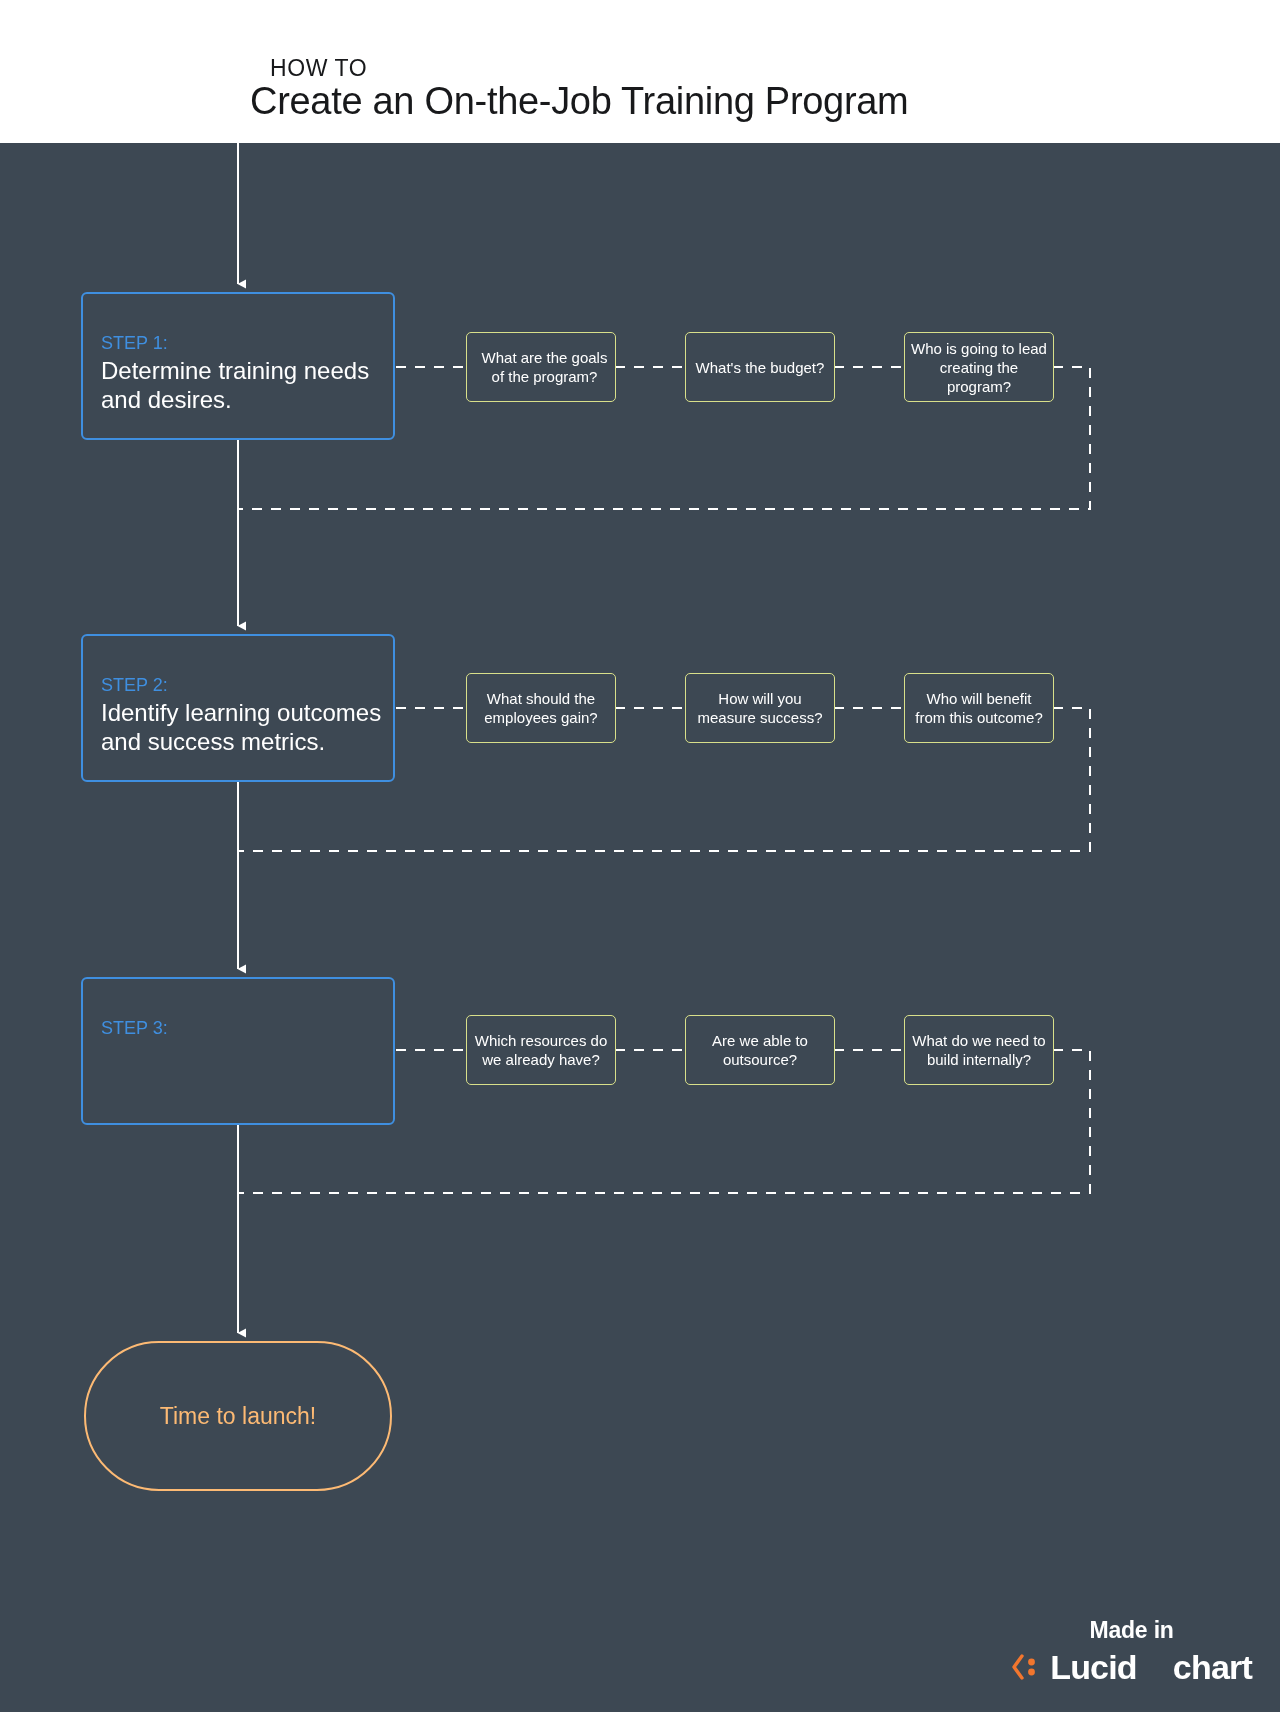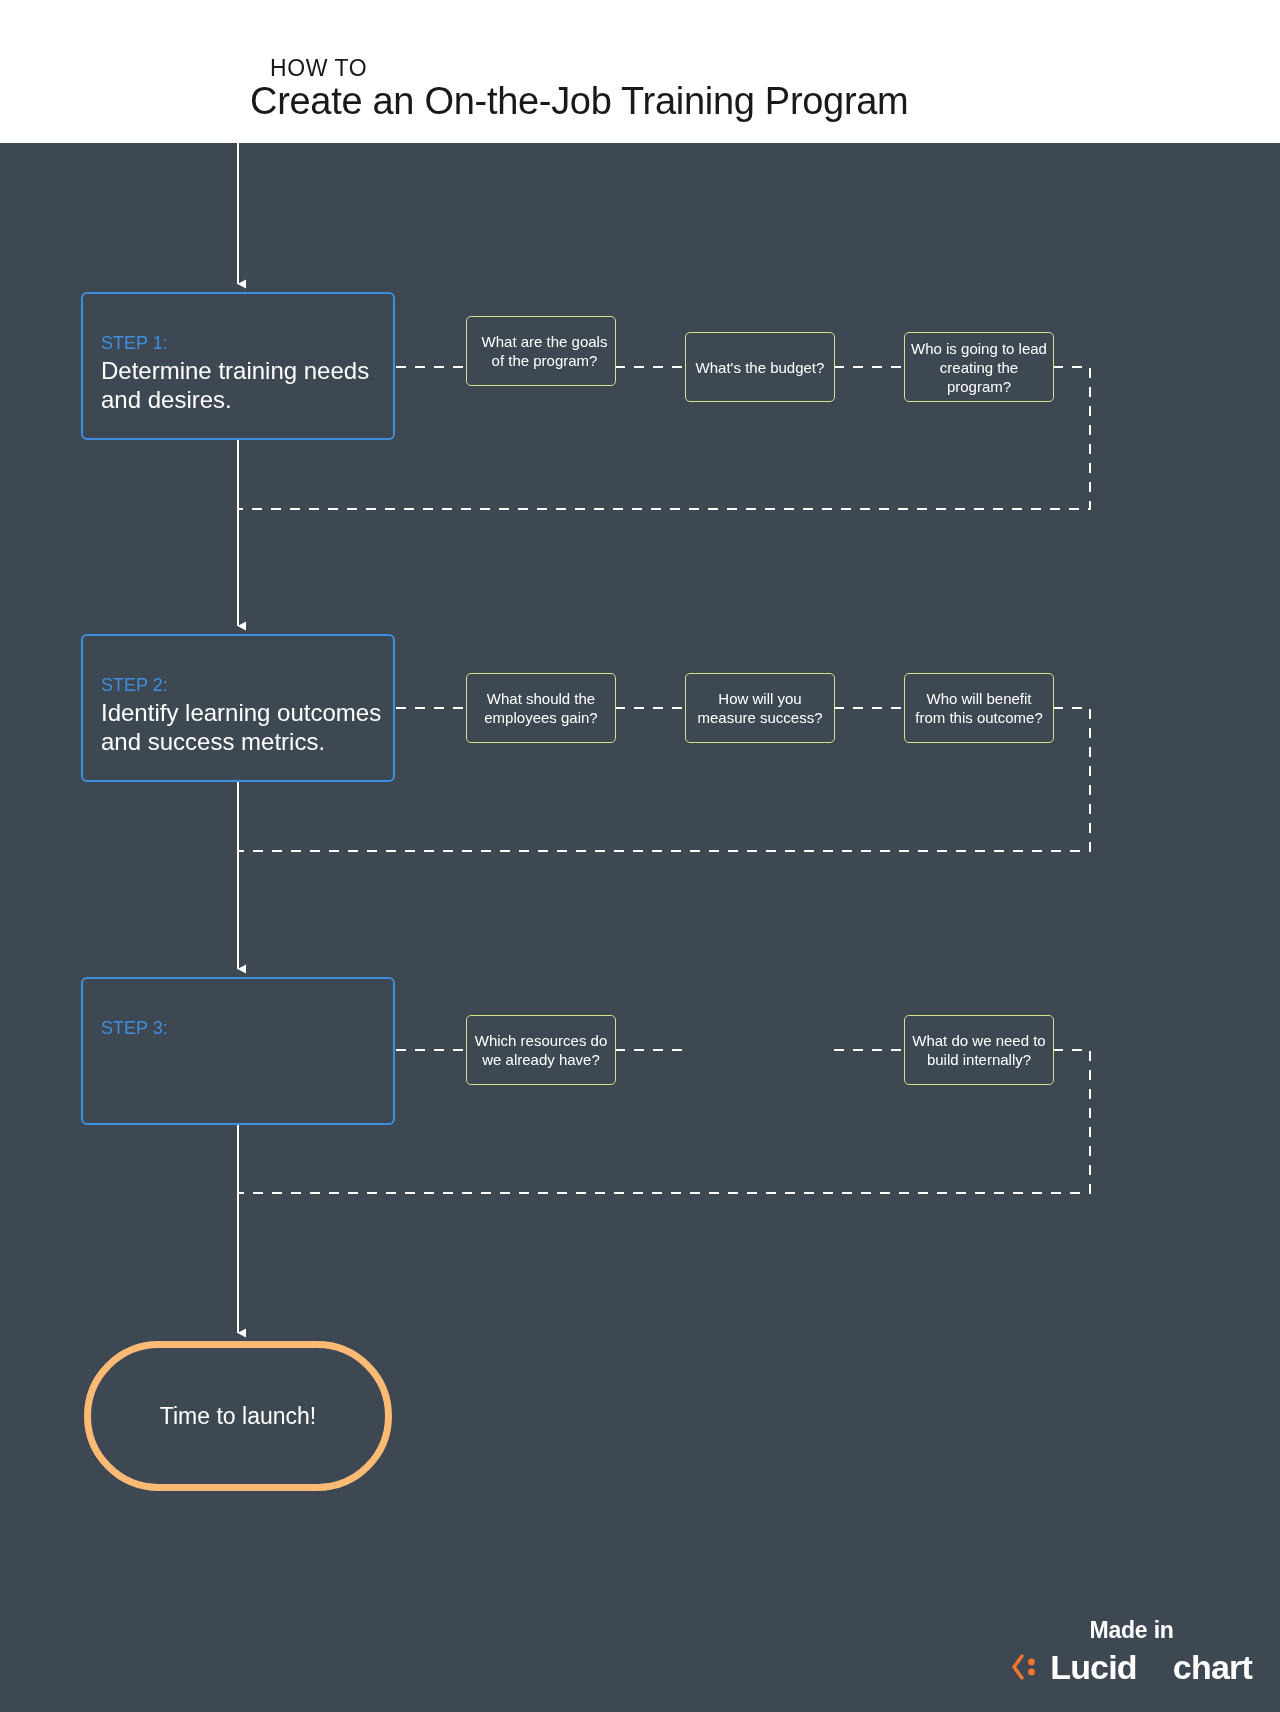--- a/index.html
+++ b/index.html
@@ -87,26 +87,26 @@
     font-size: 15px;
     line-height: 19px;
     padding: 0 6px;
   }
 
   
   .terminator {
     position: absolute;
     left: 84px; top: 1341px;
     width: 308px; height: 150px;
-    border: 7px solid #fdba74;
+    border: 2px solid #fdba74;
     border-radius: 76px;
     display: flex;
     align-items: center;
     justify-content: center;
-    color: #ffffff;
+    color: #fdba74;
     font-size: 23px;
   }
 
   
   #wires {
     position: absolute;
     left: 0; top: 0;
     width: 1280px; height: 1712px;
     pointer-events: none;
   }
@@ -178,21 +178,21 @@
     <line x1="396" y1="1050" x2="466" y2="1050" stroke="#ffffff" stroke-width="2" stroke-dasharray="10,9"></line>
     <line x1="615" y1="1050" x2="685" y2="1050" stroke="#ffffff" stroke-width="2" stroke-dasharray="10,9"></line>
     <line x1="834" y1="1050" x2="904" y2="1050" stroke="#ffffff" stroke-width="2" stroke-dasharray="10,9"></line>
     <path d="M1053,1050 L1090,1050 L1090,1193 L239,1193" fill="none" stroke="#ffffff" stroke-width="2" stroke-dasharray="10,9"></path>
   </svg>
 
   <div class="step-box" id="step1">
     <div class="step-label">STEP 1:</div>
     <div class="step-text">Determine training needs and desires.</div>
   </div>
-  <div class="q-box" style="left:466px; top:316px;padding-left:13px;">
+  <div class="q-box" style="left:466px; top:332px;padding-left:13px;">
     <span>What are the goals of the program?</span>
   </div>
   <div class="q-box" style="left:685px; top:332px;">
     <span>What's the budget?</span>
   </div>
   <div class="q-box" style="left:904px; top:332px;">
     <span>Who is going to lead creating the program?</span>
   </div>
 
   <div class="step-box" id="step2">
@@ -207,20 +207,23 @@
   </div>
   <div class="q-box" style="left:904px; top:673px;">
     <span>Who will benefit from this outcome?</span>
   </div>
 
   <div class="step-box" id="step3">
     <div class="step-label">STEP 3:</div>
   </div>
   <div class="q-box" style="left:466px; top:1015px;">
     <span>Which resources do we already have?</span>
+  </div>
+  <div class="q-box" style="left:685px; top:1015px;">
+    <span>Are we able to outsource?</span>
   </div>
   <div class="q-box" style="left:904px; top:1015px;">
     <span>What do we need to build internally?</span>
   </div>
 
   <div class="terminator">
     <span>Time to launch!</span>
   </div>
 
   <div class="footer">

